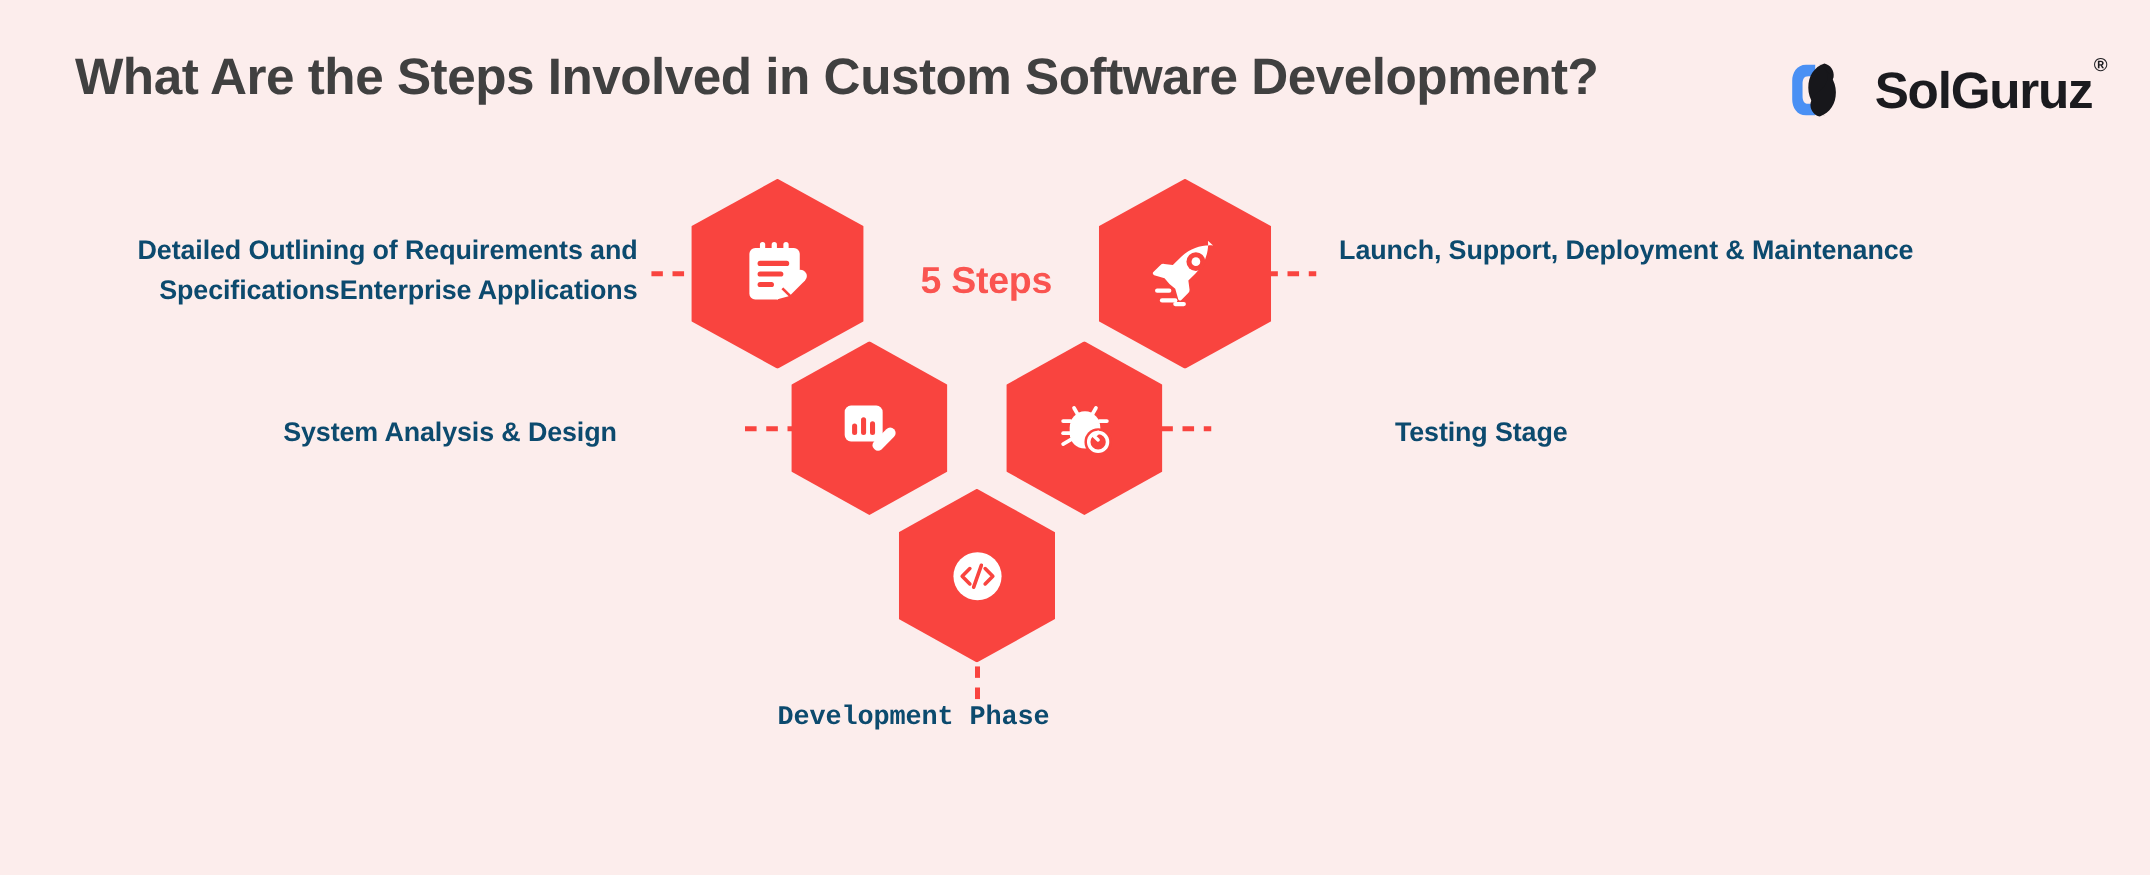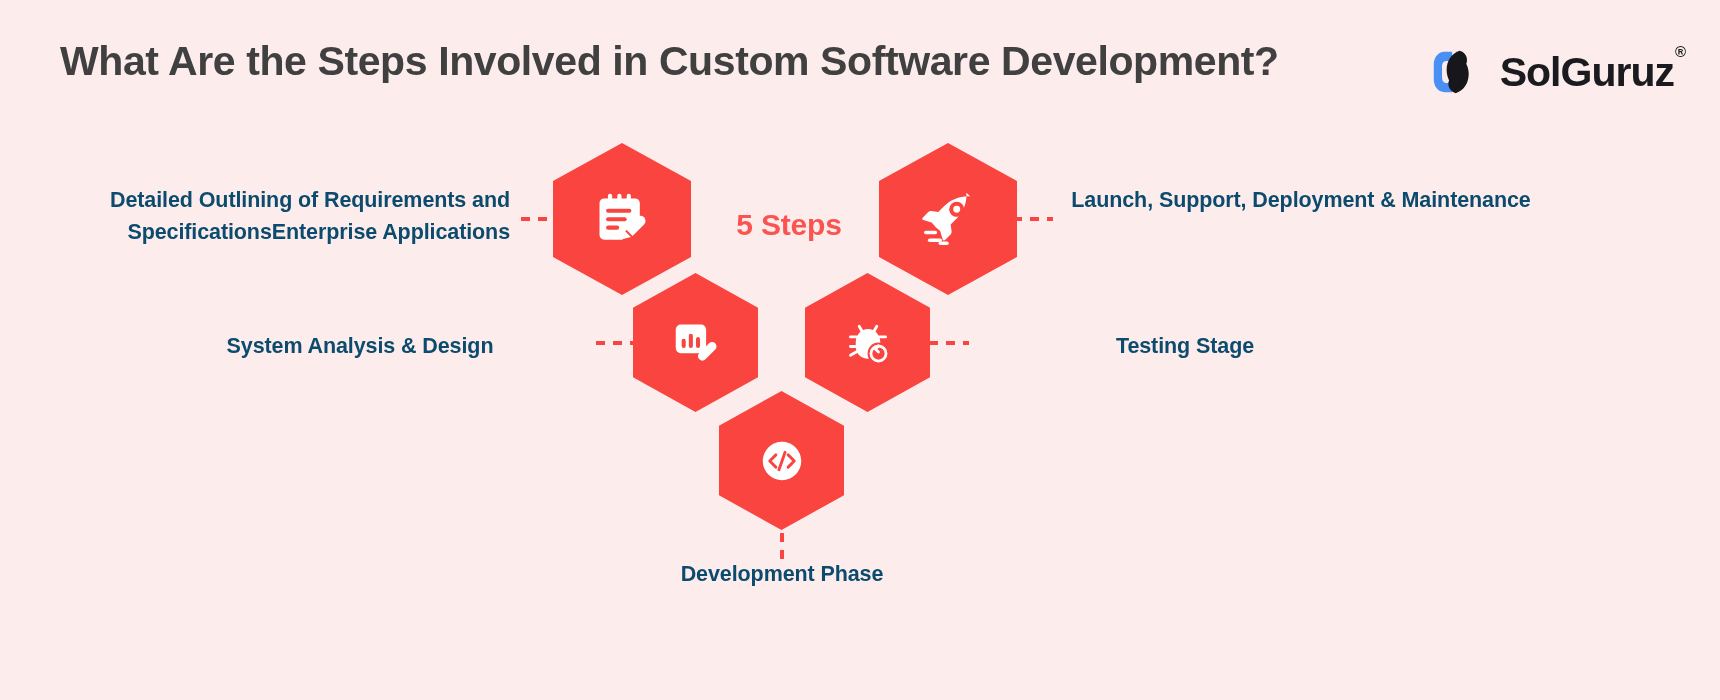--- a/index.html
+++ b/index.html
@@ -104,21 +104,21 @@
   .step-label {
     position: absolute;
     font-size: 21.5px;
     font-weight: bold;
     color: #0c4a6e;
     line-height: 1.5;
     letter-spacing: -0.1px;
   }
   .label-left  { text-align: right; }
   .label-right { text-align: center; }
-  .label-center{ text-align: center; }
+  .label-center{ text-align: left; font-family: Liberation Mono, monospace; }
 
   .label-1 { left: 20px;  top: 74px;  width: 490px; }
   .label-2 { left: 140px; top: 220px; width: 440px; text-align: center; }
   .label-3 { left: 622px; top: 448px; width: 320px; }
   .label-4 { left: 985px; top: 220px; width: 400px; }
   .label-5 { left: 1061px; top: 74px; width: 480px; }
 
   
   .connector {
     position: absolute;

